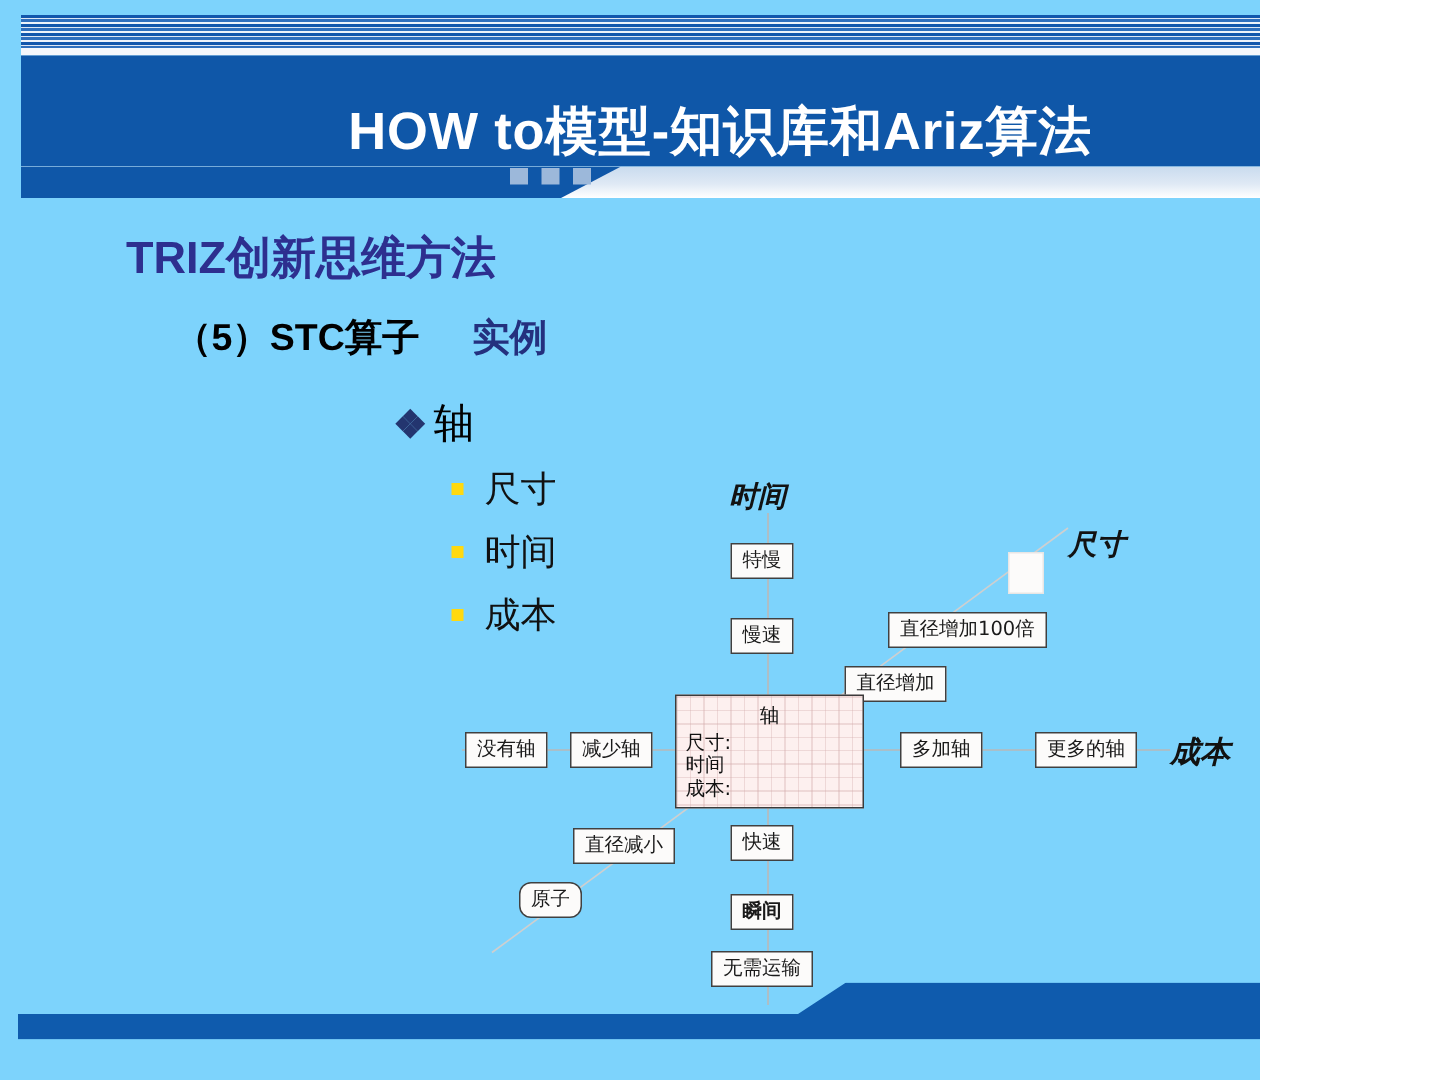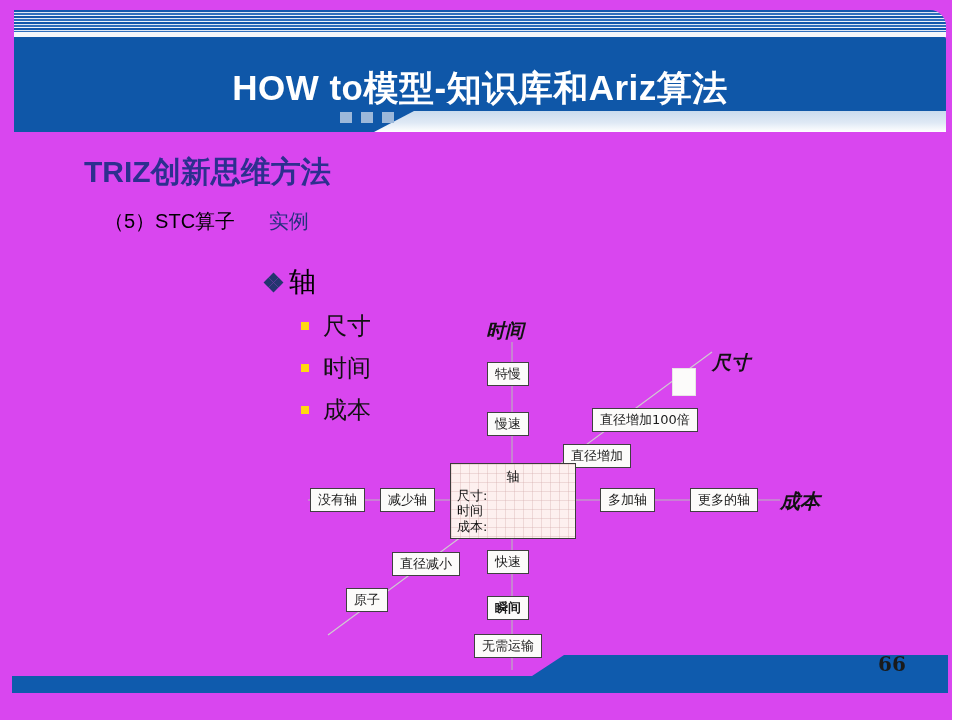--- a/index.html
+++ b/index.html
@@ -8,22 +8,22 @@
   }
   body {
     width: 960px; height: 720px;
     position: relative;
     overflow: hidden;
     font-family: "Liberation Sans", "DejaVu Sans", sans-serif;
   }
   #slide {
     position: absolute;
     left: 0; top: 0;
-    width: 952px; height: 720px;
-    background: #d946ef;
+    width: 840px; height: 720px;
+    background: #7dd3fc;
     overflow: hidden;
   }
 
   
   #header-band {
     position: absolute;
     left: 14px; top: 10px;
     width: 932px; height: 112px;
   }
   #header-stripes {
@@ -93,23 +93,23 @@
   #subtitle-1 {
     position: absolute;
     left: 84px; top: 152px;
     font-size: 30px;
     font-weight: bold;
     color: #2d2f8f;
     white-space: nowrap;
   }
   #subtitle-2 {
     position: absolute;
-    left: 104px; top: 208px;
-    font-size: 20px;
-    font-weight: normal;
+    left: 116px; top: 208px;
+    font-size: 25px;
+    font-weight: bold;
     color: #000000;
     white-space: nowrap;
   }
   #subtitle-2 .accent { color: #24307e; }
 
   
   #bullet-block {
     position: absolute;
     left: 265px; top: 264px;
   }
@@ -305,22 +305,22 @@
     <div class="dnode" style="left:30px;  top:188px;">没有轴</div>
     <div class="dnode" style="left:100px; top:188px;">减少轴</div>
 
     <div class="dnode" style="left:320px; top:188px;">多加轴</div>
     <div class="dnode" style="left:410px; top:188px;">更多的轴</div>
 
     <div class="dnode" style="left:283px; top:144px;">直径增加</div>
     <div class="dnode" style="left:312px; top:108px;">直径增加100倍</div>
     <div class="empty-node" style="left:392px; top:68px;"></div>
 
-    <div class="dnode" style="left:102px; top:252px;margin-left:10px;">直径减小</div>
-    <div class="dnode" style="left:66px;  top:288px;">原子</div>
+    <div class="dnode" style="left:102px; top:252px;">直径减小</div>
+    <div class="dnode" style="left:66px;  top:288px;border-radius:8px;">原子</div>
 
     <div id="center-box">
       <div class="cb-title">轴</div>
       <div class="cb-list">
         <div>尺寸:</div>
         <div>时间</div>
         <div>成本:</div>
       </div>
     </div>
   </div>

